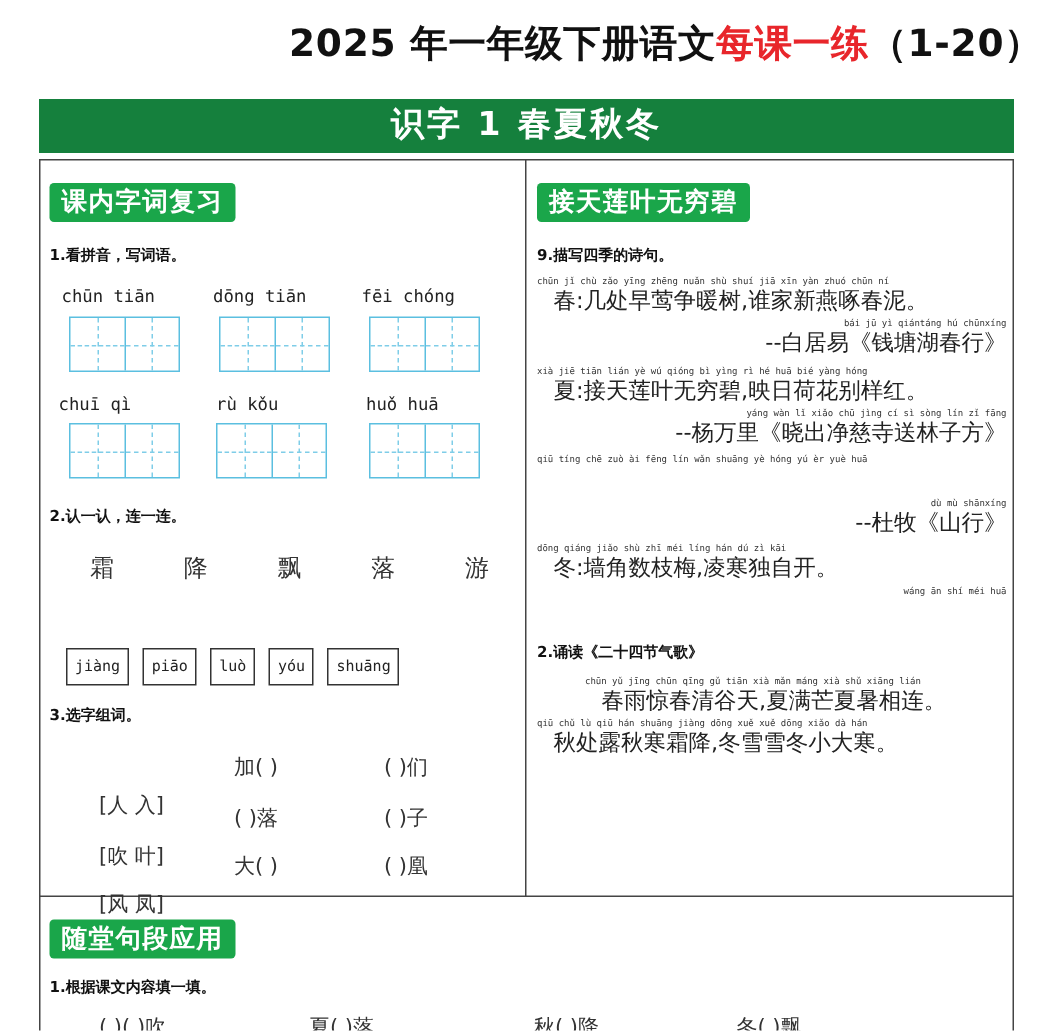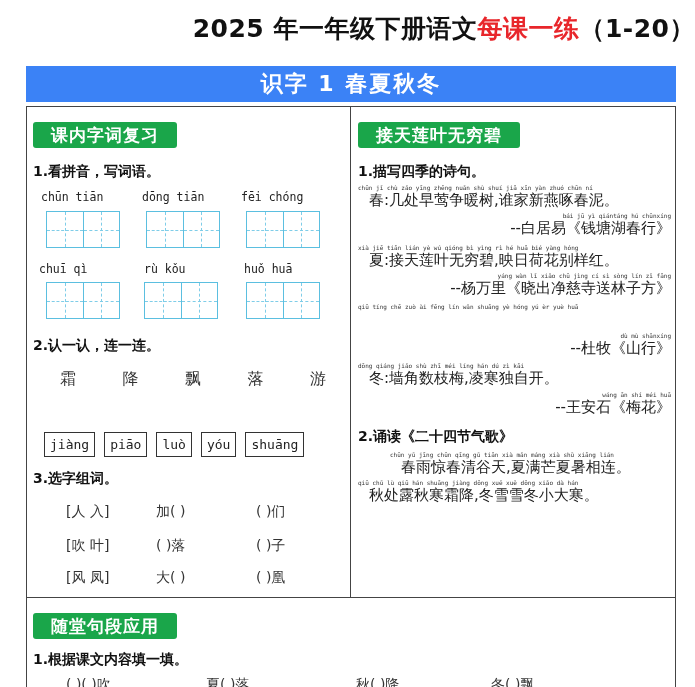--- a/index.html
+++ b/index.html
@@ -1,44 +1,44 @@
 <!DOCTYPE html>
 <html><head>
 <meta charset="utf-8">
 <style>
   html, body { margin: 0; padding: 0; background: #ffffff; }
   body { width: 695px; height: 687px; overflow: hidden; position: relative; font-family: "DejaVu Sans", sans-serif; color: #222; }
 
   .page-title { position: absolute; top: 12px; left: 0; width: 695px; text-align: right; font-size: 25px; font-weight: bold; letter-spacing: 0.5px; color: #111; }
   .page-title .red { color: #e8262b; }
 
-  .lesson-banner { position: absolute; top: 66px; left: 26px; width: 650px; height: 36px; background: #3b82f6; color: #fff; text-align: center; font-size: 22px; font-weight: bold; line-height: 36px; letter-spacing: 2px; }
+  .lesson-banner { position: absolute; top: 66px; left: 26px; width: 650px; height: 36px; background: #15803d; color: #fff; text-align: center; font-size: 22px; font-weight: bold; line-height: 36px; letter-spacing: 2px; }
 
   .frame { position: absolute; top: 106px; left: 26px; width: 650px; height: 600px; border: 1px solid #444; box-sizing: border-box; }
   .vdiv { position: absolute; top: 106px; left: 350px; width: 1px; height: 492px; background: #444; }
   .hdiv { position: absolute; top: 597px; left: 26px; width: 650px; height: 1px; background: #444; }
 
-  .section-tag { position: absolute; background: #1aa64a; color: #fff; font-weight: bold; font-size: 17px; padding: 1px 18px; border-radius: 3px; letter-spacing: 1px; height: 24px; line-height: 24px; }
+  .section-tag { position: absolute; background: #1aa64a; color: #fff; font-weight: bold; font-size: 17px; padding: 1px 8px; border-radius: 3px; letter-spacing: 1px; height: 24px; line-height: 24px; }
 
-  .q { position: absolute; font-size: 14px; color: #111; font-weight: bold; }
+  .q { position: absolute; font-size: 10px; color: #111; font-weight: bold; }
 
   .pinyin-label { position: absolute; font-family: "DejaVu Sans Mono", monospace; font-size: 11.5px; color: #222; text-align: left; width: 76px; }
   .tian-grid { position: absolute; width: 74px; height: 37px; border: 1.5px solid #5bbfe0; box-sizing: border-box; display: flex; }
   .tian-cell { flex: 1; position: relative; border-right: 1.5px solid #5bbfe0; }
   .tian-cell:last-child { border-right: none; }
   .tian-cell::before { content: ""; position: absolute; left: 50%; top: 0; bottom: 0; border-left: 1px dashed #7fcde8; }
   .tian-cell::after { content: ""; position: absolute; top: 50%; left: 0; right: 0; border-top: 1px dashed #7fcde8; }
 
   .char-row { position: absolute; top: 369px; left: 48px; width: 290px; display: flex; justify-content: space-between; font-size: 16px; color: #333; padding: 0 12px; box-sizing: border-box; }
   .pinyin-box-row { position: absolute; top: 432px; left: 44px; display: flex; gap: 9px; }
-  .pinyin-box { border: 1.5px solid #333; font-family: "DejaVu Sans Mono", monospace; font-size: 13px; padding: 2px 5px; height: 19px; line-height: 19px; }
+  .pinyin-box { border: 1.5px solid #333; font-family: "DejaVu Sans Mono", monospace; font-size: 10px; padding: 2px 5px; height: 19px; line-height: 19px; }
 
   .combo-row { position: absolute; left: 66px; width: 270px; font-size: 14px; color: #333; display: flex; }
   .combo-row span { display: inline-block; }
-  .combo-row .c1 { width: 90px; }
+  .combo-row .c1 { width: 90px; margin-top: 25px; }
   .combo-row .c2 { width: 100px; }
 
   .poem-line { position: absolute; left: 358px; }
   .poem-py { font-size: 6px; color: #333; font-family: "DejaVu Sans Mono", monospace; white-space: nowrap; letter-spacing: 0px; height: 8px; line-height: 8px; }
   .poem-text { font-size: 15px; color: #222; white-space: nowrap; line-height: 17px; margin-left: 11px; }
   .poem-author { position: absolute; right: 24px; text-align: right; }
 
   .fill-row { position: absolute; top: 676px; left: 66px; width: 600px; font-size: 14px; color: #333; display: flex; }
   .fill-row span { display: inline-block; }
 </style>
@@ -119,21 +119,21 @@
   <span class="c2">(    )落</span>
   <span>(    )子</span>
 </div>
 <div class="combo-row" style="top:569px;">
   <span class="c1">[风  凤]</span>
   <span class="c2">大(    )</span>
   <span>(    )凰</span>
 </div>
 
 <div class="section-tag" style="top:122px;left:358px;">接天莲叶无穷碧</div>
-<div class="q" style="top:163px;left:358px;">1.描写四季的诗句。</div>
+<div class="q" style="top:163px;left:358px;">9.描写四季的诗句。</div>
 
 <div class="poem-line" style="top:184px;">
   <div class="poem-py">chūn   jǐ  chù zǎo yīng zhēng nuǎn shù   shuí jiā xīn yàn zhuó chūn ní</div>
   <div class="poem-text">春:几处早莺争暖树,谁家新燕啄春泥。</div>
 </div>
 <div class="poem-author" style="top:212px;">
   <div class="poem-py">bái  jū  yì     qiántáng hú chūnxíng</div>
   <div class="poem-text">--白居易《钱塘湖春行》</div>
 </div>
 
@@ -153,21 +153,20 @@
   <div class="poem-py">dù  mù    shānxíng</div>
   <div class="poem-text">--杜牧《山行》</div>
 </div>
 
 <div class="poem-line" style="top:362px;">
   <div class="poem-py">dōng  qiáng jiǎo shù zhī méi   líng hán dú  zì  kāi</div>
   <div class="poem-text">冬:墙角数枝梅,凌寒独自开。</div>
 </div>
 <div class="poem-author" style="top:391px;">
   <div class="poem-py">wáng ān shí    méi huā</div>
-  <div class="poem-text">--王安石《梅花》</div>
 </div>
 
 <div class="q" style="top:428px;left:358px;">2.诵读《二十四节气歌》</div>
 <div class="poem-line" style="top:451px;left:390px;">
   <div class="poem-py">chūn yǔ jīng chūn qīng gǔ tiān   xià mǎn máng xià shǔ xiāng lián</div>
   <div class="poem-text">春雨惊春清谷天,夏满芒夏暑相连。</div>
 </div>
 <div class="poem-line" style="top:479px;">
   <div class="poem-py">qiū chǔ lù qiū hán shuāng jiàng  dōng xuě xuě dōng xiǎo dà hán</div>
   <div class="poem-text">秋处露秋寒霜降,冬雪雪冬小大寒。</div>

